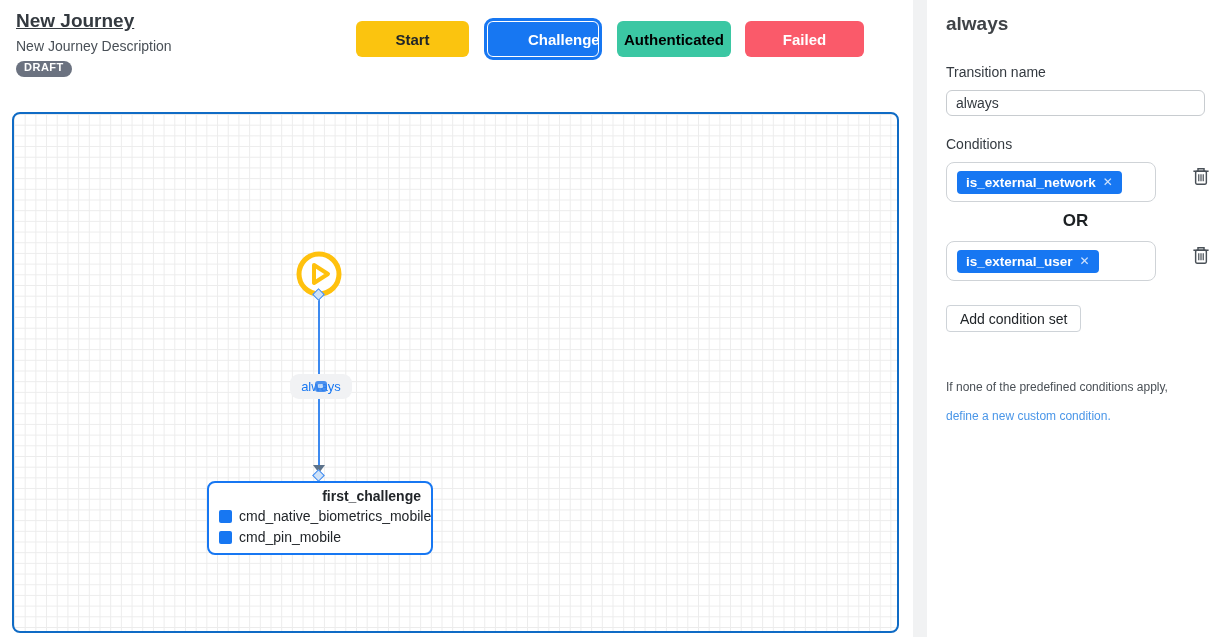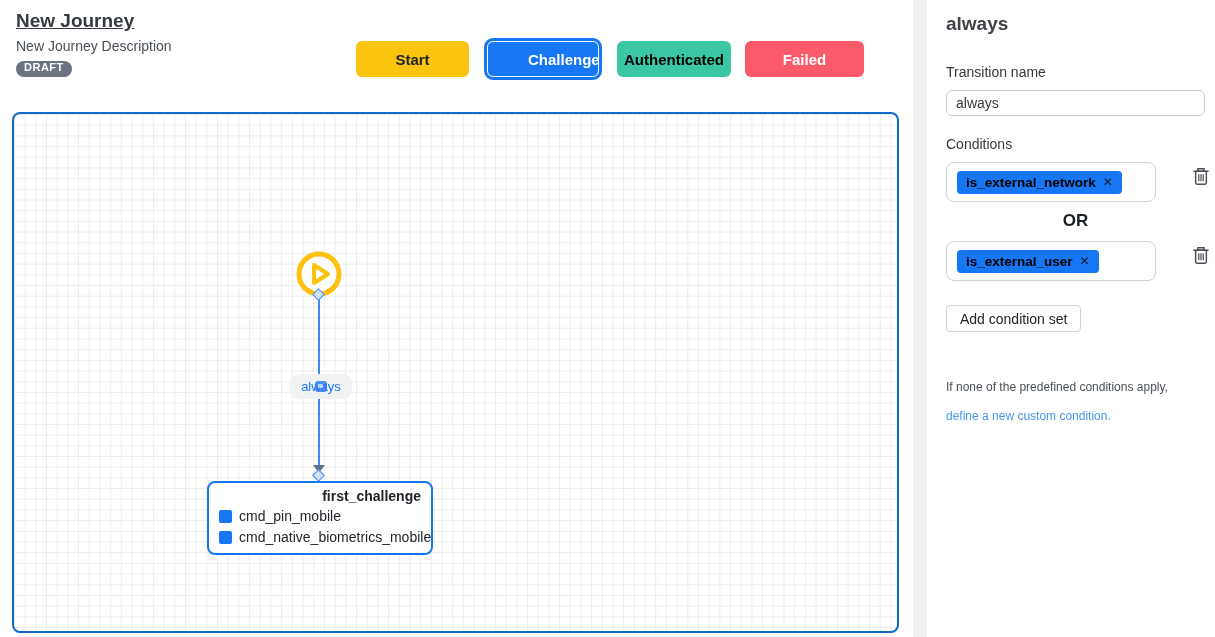--- a/index.html
+++ b/index.html
@@ -8,21 +8,21 @@
   .abs { position:absolute; }
 
   
   .page-title { left:16px; top:10px; font-size:19px; font-weight:bold; color:#343a40;text-decoration:underline; }
   .page-desc  { left:16px; top:38px; font-size:14px; color:#495057; }
   .draft-badge{ left:16px; top:61px; background:#6b7280; color:#fff; font-size:11px;
                 font-weight:bold; letter-spacing:.5px; padding:0 8px 4px; border-radius:8px; }
 
   
   .tb-btn { height:36px; border:none; border-radius:6px; font-family:inherit;
-            font-size:15px; font-weight:bold; cursor:pointer;margin-top:20px; }
+            font-size:15px; font-weight:bold; cursor:pointer; }
   .btn-start        { left:356px; top:21px; width:113px; background:#fbc40f; color:#212529; }
   .btn-challenge    { left:487px; top:21px; width:112px; background:#1777f2; color:#fff;
                       border:1px solid #fff; outline:3px solid #1777f2; border-radius:6px;padding-left:40px; }
   .btn-authenticated{ left:617px; top:21px; width:114px; background:#3bc7a3; color:#000000; }
   .btn-failed       { left:745px; top:21px; width:119px; background:#fa5a6a; color:#fff; }
 
   
   .canvas { left:12px; top:112px; width:887px; height:521px;
             border:2px solid #0f6bc5; border-radius:8px; background-color:#fff;
             background-image:
@@ -66,21 +66,21 @@
   .lbl-conditions { left:946px; top:136px; }
 
   .transition-input { left:946px; top:90px; width:259px; height:26px;
                       border:1px solid #c8ccd0; border-radius:6px; padding:0 9px;
                       font-family:inherit; font-size:14px; color:#343a40; background:#fff; }
 
   .condition-set { width:210px; height:40px; border:1px solid #cfd3d7; border-radius:8px;
                    background:#fff; display:flex; align-items:center; padding-left:10px; }
   .set-1 { left:946px; top:162px; }
   .set-2 { left:946px; top:241px; }
-  .cond-chip { background:#1777f2; color:#000000; font-size:13.5px; font-weight:bold;
+  .cond-chip { background:#1777f2; color:#ffffff; font-size:13.5px; font-weight:bold;
                border-radius:4px; padding:4px 9px; display:inline-flex; align-items:center;
                white-space:nowrap;text-align:center; }
   .chip-x { margin-left:7px; font-weight:normal; font-size:12px; opacity:.8; cursor:pointer; }
 
   .trash-btn { width:18px; height:19px; background:none; border:none; cursor:pointer; padding:0; }
   .trash-1 { left:1192px; top:167px; }
   .trash-2 { left:1192px; top:246px; }
 
   .or-label { left:946px; top:211px; width:259px; text-align:center; font-size:17px;
               font-weight:bold; color:#1d2124; }
@@ -121,25 +121,25 @@
 
   <div class="abs edge-label">
     <span>always</span>
     <span class="edge-chip-icon"></span>
   </div>
 
   <div class="abs flow-node">
     <div class="flow-node-title">first_challenge</div>
     <div class="node-item">
       <span class="node-item-icon"></span>
-      <span>cmd_pin_mobile</span>
+      <span>cmd_native_biometrics_mobile</span>
     </div>
     <div class="node-item">
       <span class="node-item-icon"></span>
-      <span>cmd_native_biometrics_mobile</span>
+      <span>cmd_pin_mobile</span>
     </div>
   </div>
 </div>
 
 <div class="abs panel-divider"></div>
 
 <div class="abs panel-title">always</div>
 
 <label class="abs field-label lbl-transition">Transition name</label>
 <input class="abs transition-input" value="always" style="">

